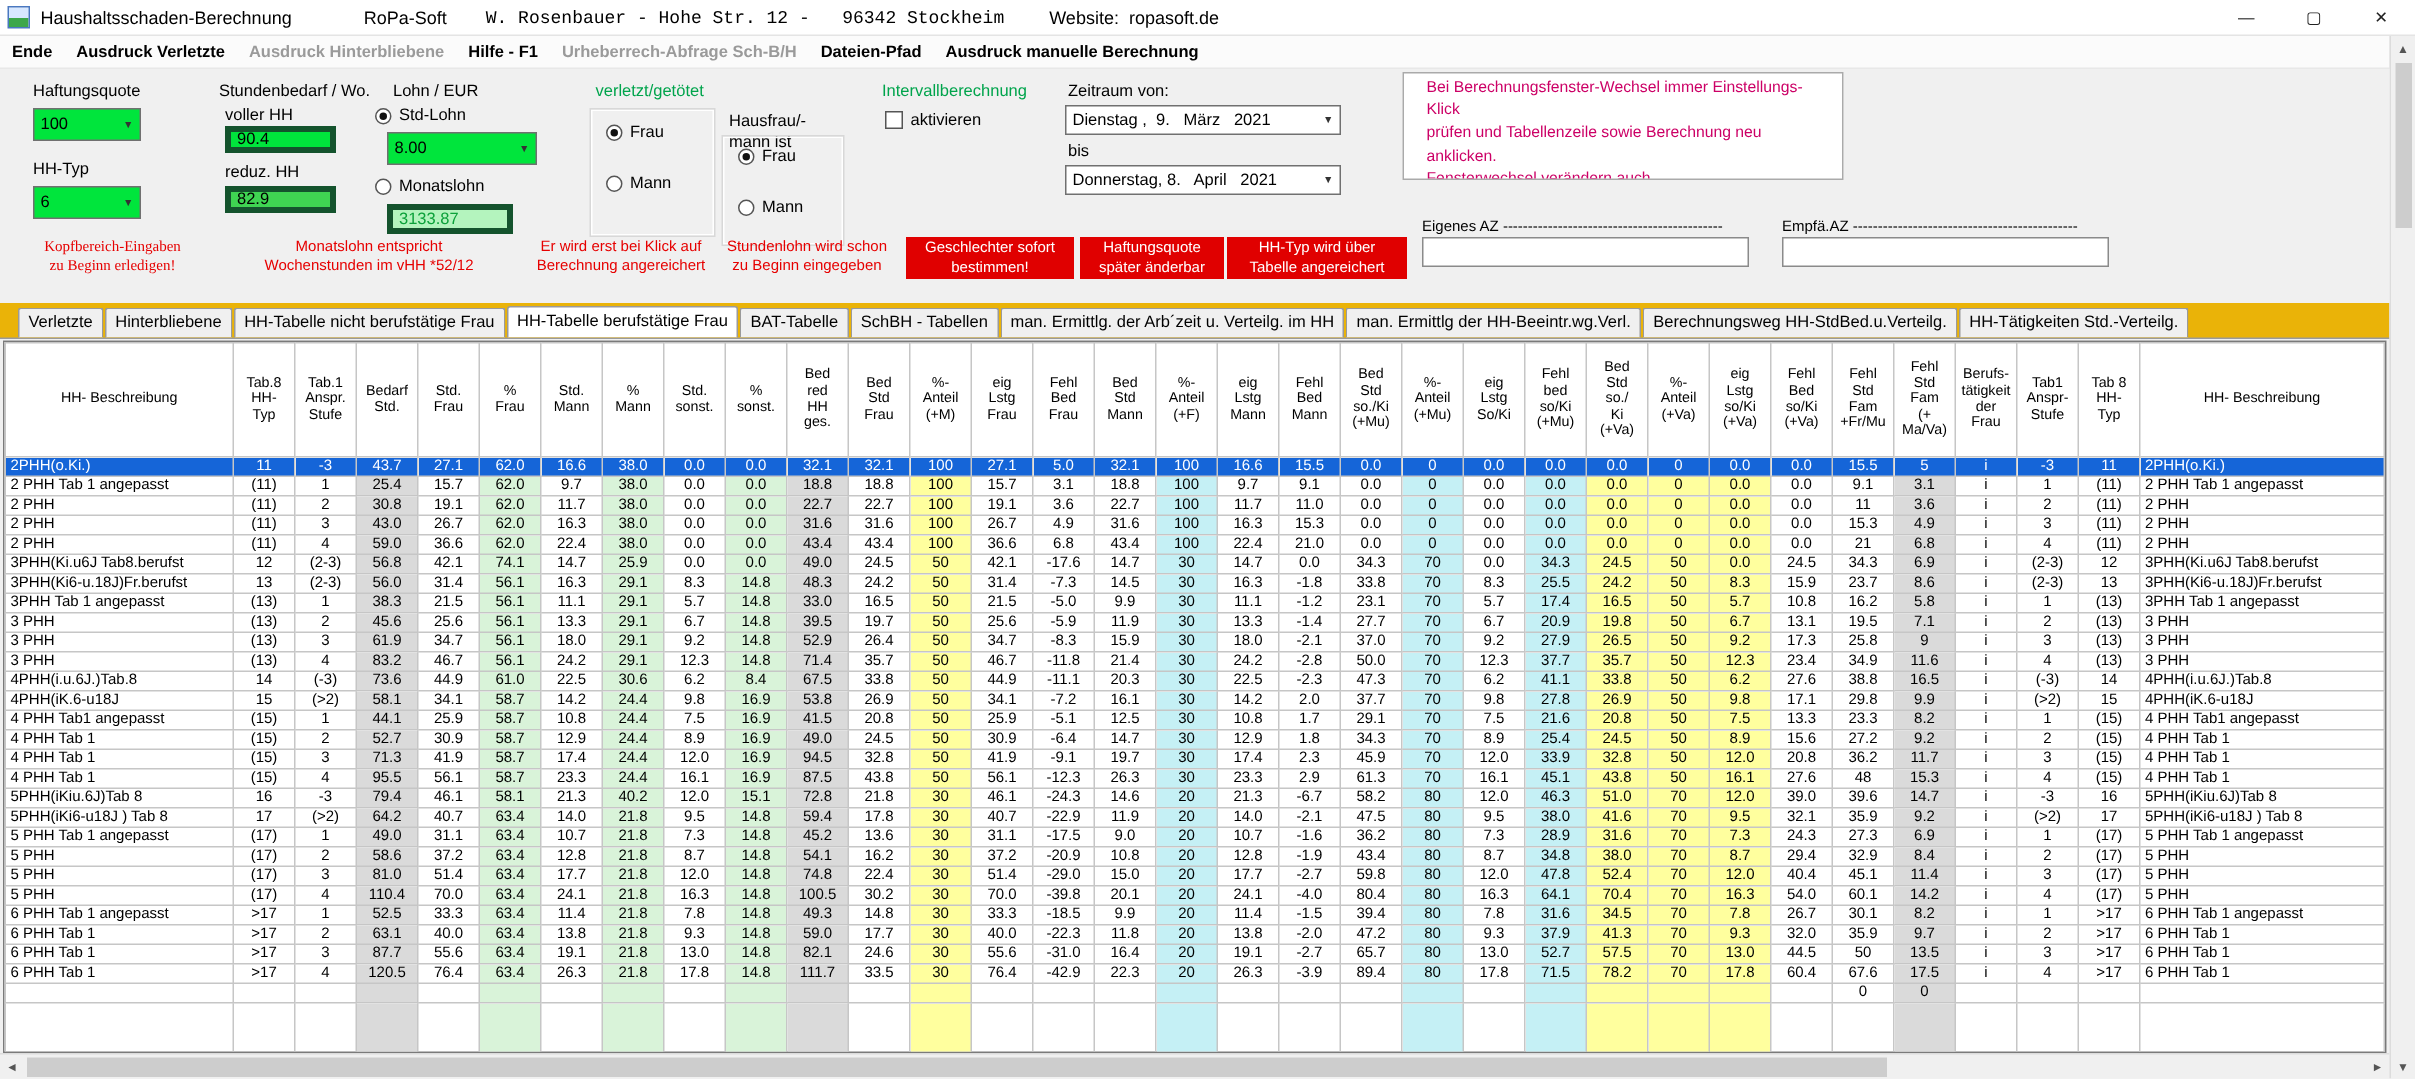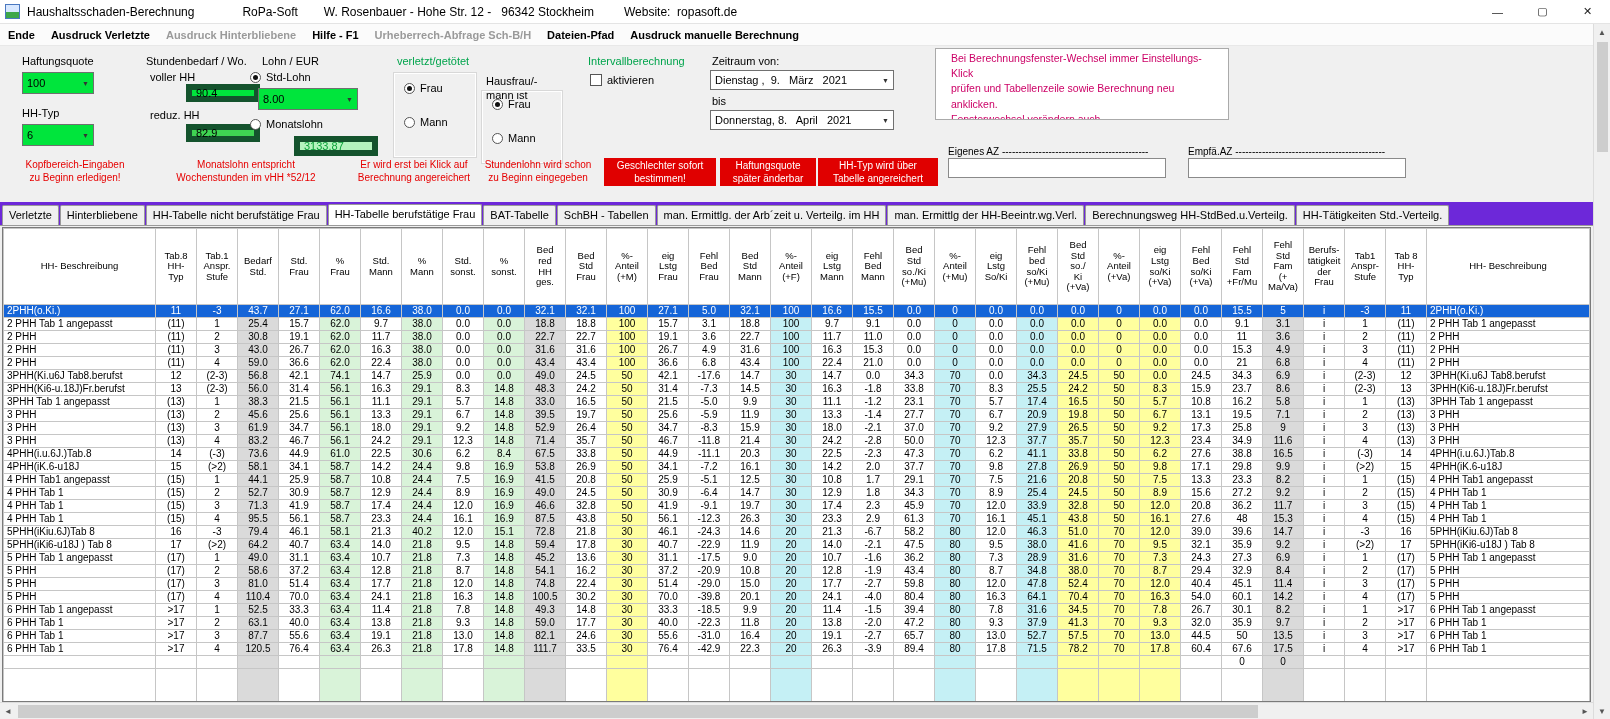--- a/index.html
+++ b/index.html
@@ -5,21 +5,21 @@
 *{margin:0;padding:0;box-sizing:border-box;}
 html,body{width:1610px;height:719px;}
 body{font-family:"Liberation Sans",sans-serif;background:#e8e8e8;overflow:hidden;font-size:11px;color:#000;}
 .window{width:1610px;height:719px;background:#f0f0f0;display:flex;flex-direction:column;}
 
 .titlebar{height:24px;flex:0 0 24px;background:#fff;display:flex;align-items:center;border-bottom:1px solid #e4e4e4;}
 .app-icon{width:15px;height:15px;margin-left:5px;border:1px solid #4a78c0;background:linear-gradient(#d8e8ff 0 55%,#3da74a 55% 100%);flex:0 0 15px;}
 .tb{font-size:12px;white-space:pre;}
 .tb.title{margin-left:7px;}
 .tb.brand{margin-left:48px;}
-.tb.addr{margin-left:26px;}
+.tb.addr{margin-left:26px;font-family:Liberation Mono, monospace;}
 .tb.web{margin-left:30px;}
 .win-controls{margin-left:auto;display:flex;height:100%;}
 .wc{width:45px;display:flex;align-items:center;justify-content:center;font-size:11px;color:#222;cursor:default;}
 
 .client{flex:1;display:flex;min-height:0;}
 .main{width:1593px;display:flex;flex-direction:column;min-width:0;}
 .vscroll{width:17px;background:#f0f0f0;border-left:1px solid #dcdcdc;display:flex;flex-direction:column;align-items:center;}
 .sbtn{height:16px;width:100%;display:flex;align-items:center;justify-content:center;font-size:8px;color:#555;}
 .vthumb{width:11px;height:110px;background:#cdcdcd;margin-top:2px;}
 .vsp{flex:1;}
@@ -28,36 +28,36 @@
 .mi{font-weight:bold;font-size:11px;padding:0 8px;cursor:default;white-space:nowrap;}
 .mi.dis{color:#9a9a9a;}
 
 .form-area{height:156px;flex:0 0 156px;position:relative;background:#f0f0f0;}
 .lbl{position:absolute;font-size:11px;white-space:pre-line;line-height:1.3;}
 .lbl.green{color:#00a44c;}
 .combo{position:absolute;height:22px;border:1px solid #707070;background:#fff;display:flex;align-items:center;}
 .combo .cv{flex:1;padding-left:4px;font-size:11px;white-space:pre;overflow:hidden;}
 .combo .ca{width:15px;text-align:center;font-size:7px;color:#333;flex:0 0 15px;}
 .combo.bgreen{background:#00e53c;}
-.field{position:absolute;border:6px solid #14532d;font-size:11px;display:flex;align-items:center;padding-left:4px;background:#fff;margin-left:36px;}
+.field{position:absolute;border:4px solid #14532d;font-size:11px;display:flex;align-items:center;padding-left:4px;background:#fff;}
 .field.bgreen{background:#00e53c;}
 .field.mgreen{background:#3fd452;}
 .field.pgreen{background:#b4f4be;color:#0ca13a;}
 .radio-row{position:absolute;display:flex;align-items:center;gap:5px;font-size:11px;cursor:default;}
 .radio{width:11px;height:11px;border:1px solid #555;border-radius:50%;background:#fff;position:relative;flex:0 0 11px;}
 .radio.on::after{content:"";position:absolute;left:2px;top:2px;width:5px;height:5px;background:#111;border-radius:50%;}
 .checkbox{width:12px;height:12px;border:1px solid #555;background:#fff;flex:0 0 12px;}
 .groupbox{position:absolute;border:1px solid #d8d8d8;box-shadow:1px 1px 0 #fff inset,-1px -1px 0 #fff inset;}
 .warnbox{position:absolute;left:935px;top:2px;width:294px;height:72px;background:#fff;border:1px solid #aaa;color:#cc0066;font-size:10.5px;line-height:1.45;padding:2px 15px;white-space:pre-line;overflow:hidden;}
 .azlabel{position:absolute;font-size:10px;white-space:pre;overflow:hidden;width:220px;}
 .azinput{position:absolute;height:20px;width:218px;border:1px solid #8a8a8a;background:#fff;font-size:11px;padding:0 3px;}
 .hint{position:absolute;top:112px;color:#e60000;font-size:10px;line-height:1.3;text-align:center;white-space:pre-line;}
 .hint.inv{background:#e00000;color:#fff;padding:1px 2px;}
 
-.tabstrip{height:24px;flex:0 0 24px;display:flex;align-items:flex-end;padding-left:2px;border-bottom:1px solid #9a9a9a;background:#6d28d9;overflow:hidden;}
+.tabstrip{height:24px;flex:0 0 24px;display:flex;align-items:flex-end;padding-left:12px;border-bottom:1px solid #9a9a9a;background:#eab308;overflow:hidden;}
 .tab{font-size:11px;padding:3px 6px 4px;border:1px solid #9a9a9a;border-bottom:none;background:#f0f0f0;margin-right:1px;border-radius:2px 2px 0 0;white-space:nowrap;cursor:default;}
 .tab.active{background:#fff;padding-bottom:5px;position:relative;}
 
 .table-panel{flex:1;margin:1px 2px 0 2px;border:1px solid #7a7a7a;background:#fff;overflow:hidden;min-height:0;}
 table{border-collapse:collapse;table-layout:fixed;width:100%;}
 th,td{border:1px solid #c6c6c6;padding:0 1px;white-space:nowrap;overflow:hidden;text-align:center;}
 td{height:13px;line-height:12px;font-size:10px;}
 thead tr{height:76px;}
 th{font-weight:normal;font-size:9.5px;white-space:pre-line;line-height:1.12;vertical-align:middle;background:#fff;}
 .lft{text-align:left;padding-left:3px;}
@@ -183,21 +183,21 @@
 Fensterwechsel verändern auch Berechnungsgrundlagen!
 Wenn Sie im Bereich oberhalb der Kartei Veränderungen
 verspätet vornehmen, beginnen Sie in den Karteiseiten neu!</div>
 
         <span class="azlabel" style="left:948px;top:100px">Eigenes AZ --------------------------------------------</span>
         <input class="azinput" style="left: 948px; top: 112px;" value="">
         <span class="azlabel" style="left:1188px;top:100px">Empfä.AZ ---------------------------------------------</span>
         <input class="azinput" style="left: 1188px; top: 112px;" value="">
 
         <div>
-            <div class="hint" style="left: 10px; width: 130px;">Kopfbereich-Eingaben
+            <div class="hint" style="left: 10px; width: 130px; font-family: Liberation Serif, serif;">Kopfbereich-Eingaben
 zu Beginn erledigen!</div>
             <div class="hint" style="left: 146px; width: 200px;">Monatslohn entspricht
 Wochenstunden im vHH *52/12</div>
             <div class="hint" style="left: 348px; width: 132px;">Er wird erst bei Klick auf
 Berechnung angereichert</div>
             <div class="hint" style="left: 474px; width: 128px;">Stundenlohn wird schon
 zu Beginn eingegeben</div>
             <div class="hint inv" style="left: 604px; width: 112px;">Geschlechter sofort
 bestimmen!</div>
             <div class="hint inv" style="left: 720px; width: 96px;">Haftungsquote
@@ -890,21 +890,21 @@
                 <td class=" lft">4 PHH Tab 1</td>
                 <td>(15)</td>
                 <td>3</td>
                 <td class="cg">71.3</td>
                 <td>41.9</td>
                 <td class="cgn">58.7</td>
                 <td>17.4</td>
                 <td class="cgn">24.4</td>
                 <td>12.0</td>
                 <td class="cgn">16.9</td>
-                <td class="cg">46.6</td>
+                <td class="cg">94.5</td>
                 <td>32.8</td>
                 <td class="cy">50</td>
                 <td>41.9</td>
                 <td>-9.1</td>
                 <td>19.7</td>
                 <td class="cc">30</td>
                 <td>17.4</td>
                 <td>2.3</td>
                 <td>45.9</td>
                 <td class="cc">70</td>

